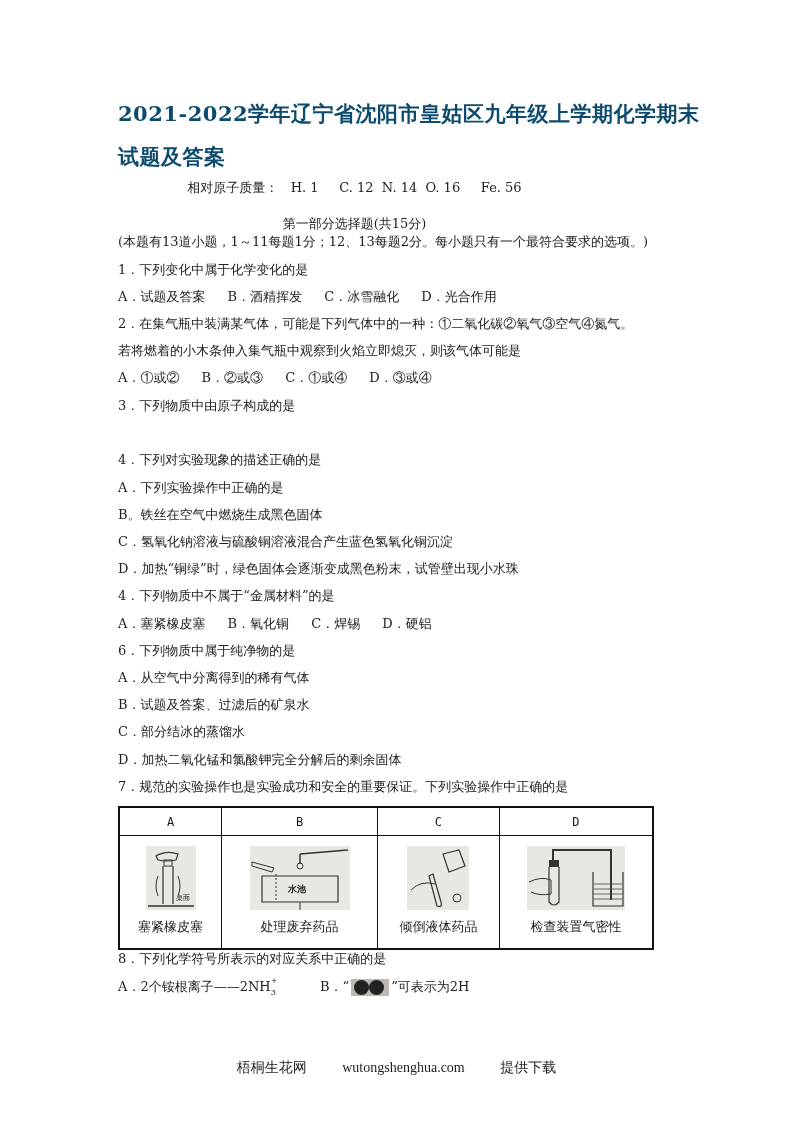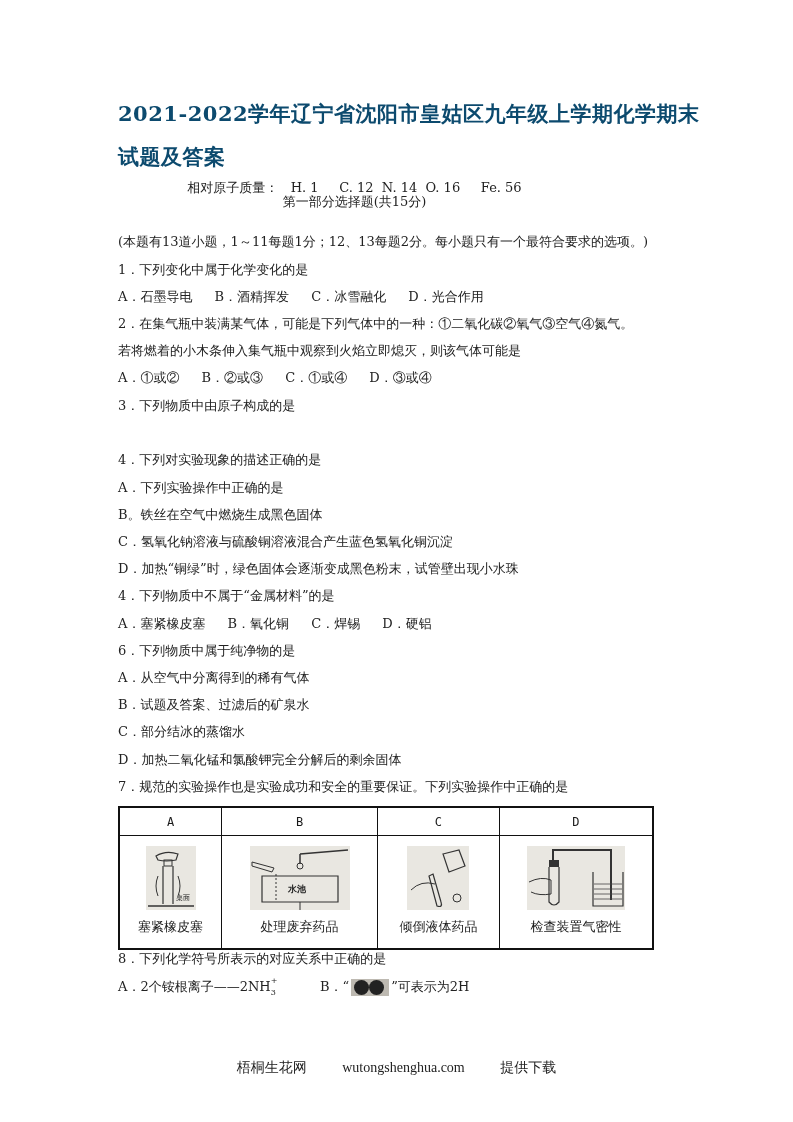--- a/index.html
+++ b/index.html
@@ -29,26 +29,26 @@
 </style>
 </head>
 <body>
 
 <div class="page">
 
   <div class="title" style="top:100px;">2021-2022学年辽宁省沈阳市皇姑区九年级上学期化学期末</div>
   <div class="title" style="top:143px;">试题及答案</div>
 
   <div class="line center" style="top:180px; white-space:pre;">相对原子质量：   H. 1     C. 12  N. 14  O. 16     Fe. 56</div>
-  <div class="line center" style="top:194px;">第一部分选择题(共15分)</div>
+  <div class="line center" style="top:216px;">第一部分选择题(共15分)</div>
   <div class="line" style="top:234px;">(本题有13道小题，1～11每题1分；12、13每题2分。每小题只有一个最符合要求的选项。)</div>
 
   <div class="line" style="top:262px;">1．下列变化中属于化学变化的是</div>
   <div class="line opts" style="top:289px;">
-    <span>A．石墨导电</span>
+    <span>A．试题及答案</span>
     <span>B．酒精挥发</span>
     <span>C．冰雪融化</span>
     <span>D．光合作用</span>
   </div>
 
   <div class="line" style="top:316px;">2．在集气瓶中装满某气体，可能是下列气体中的一种：①二氧化碳②氧气③空气④氮气。</div>
   <div class="line" style="top:343px;">若将燃着的小木条伸入集气瓶中观察到火焰立即熄灭，则该气体可能是</div>
   <div class="line opts" style="top:370px;">
     <span>A．①或②</span>
     <span>B．②或③</span>

